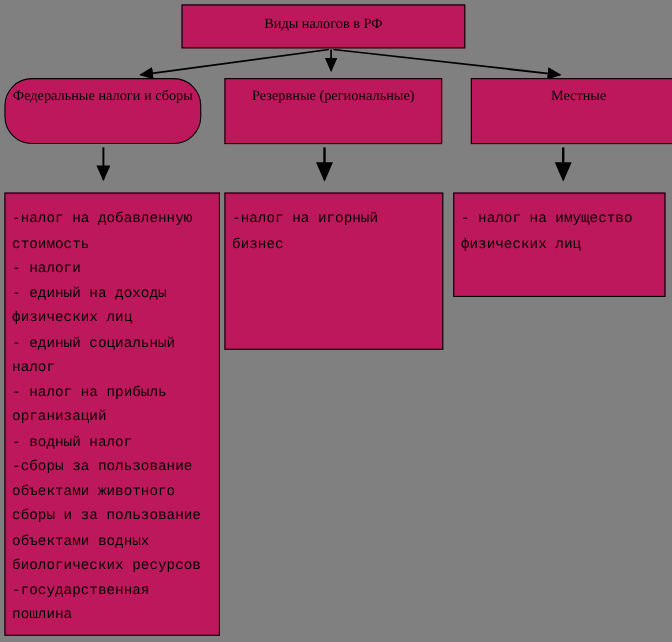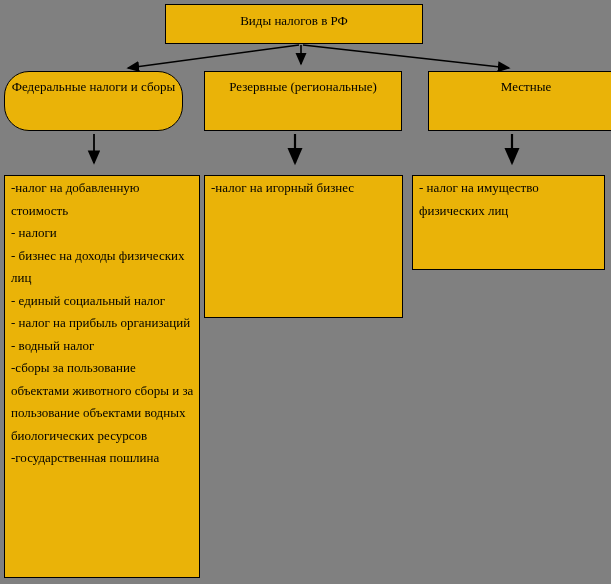--- a/index.html
+++ b/index.html
@@ -7,39 +7,40 @@
     width: 611px; height: 584px;
     background: #808080;
     position: relative;
     overflow: hidden;
     font-family: "Liberation Serif", "DejaVu Serif", serif;
     font-size: 13px;
     color: #000;
   }
   .box {
     position: absolute;
-    background: #eab308;
+    background: #be185d;
     border: 1px solid #000000;
     box-sizing: border-box;
   }
   .top-box {
     left: 165px; top: 4px; width: 258px; height: 40px;
     text-align: center; padding-top: 8px;
   }
   .cat-box {
     top: 71px; height: 60px;
     text-align: center; padding-top: 7px;
   }
   #cat-federal  { left: 4px;   width: 179px; border-radius: 25px; }
   #cat-regional { left: 204px; width: 198px; }
   #cat-local    { left: 428px; width: 196px; }
   .detail-box {
     top: 175px;
-    padding: 1px 5px 4px 6px;
+    padding: 12px 5px 4px 6px;
     text-align: left;
+    font-family: Liberation Mono, monospace;
   }
   #detail-federal  { left: 4px;   width: 196px; height: 403px; }
   #detail-regional { left: 204px; width: 199px; height: 143px; }
   #detail-local    { left: 412px; width: 193px; height: 95px;  }
   .item { line-height: 22.5px; }
   .cat-label, .title-label { line-height: 16px; }
   svg.connectors {
     position: absolute; left: 0; top: 0;
     width: 611px; height: 584px;
     pointer-events: none;
@@ -72,21 +73,21 @@
 <div class="box cat-box" id="cat-regional">
   <div class="cat-label">Резервные (региональные)</div>
 </div>
 <div class="box cat-box" id="cat-local">
   <div class="cat-label">Местные</div>
 </div>
 
 <div class="box detail-box" id="detail-federal">
   <div class="item">-налог на добавленную стоимость</div>
   <div class="item">- налоги</div>
-  <div class="item">- бизнес на доходы  физических лиц</div>
+  <div class="item">- единый на доходы  физических лиц</div>
   <div class="item">- единый социальный налог</div>
   <div class="item">- налог на прибыль организаций</div>
   <div class="item">- водный налог</div>
   <div class="item">-сборы за пользование объектами животного сборы и за пользование объектами водных биологических ресурсов</div>
   <div class="item">-государственная пошлина</div>
 </div>
 
 <div class="box detail-box" id="detail-regional">
   <div class="item">-налог на игорный бизнес</div>
 </div>

